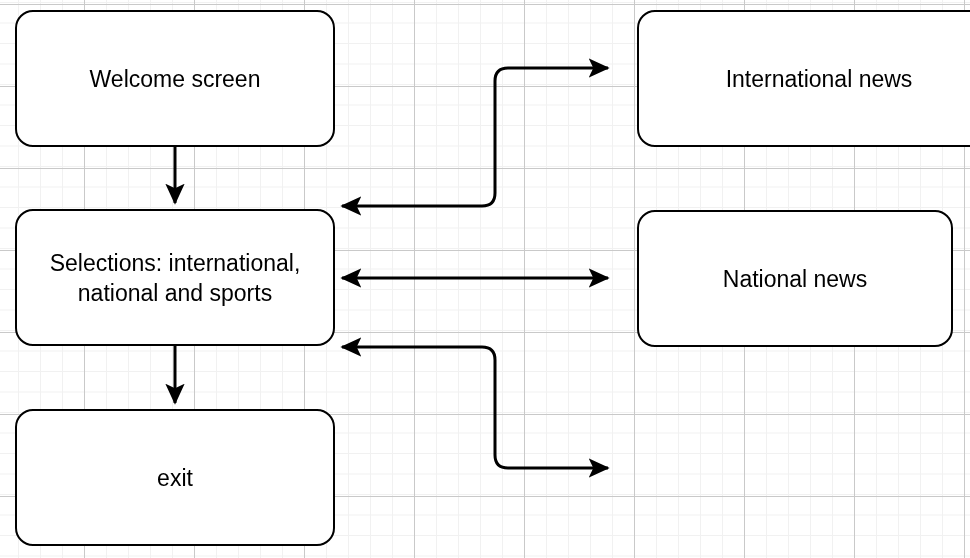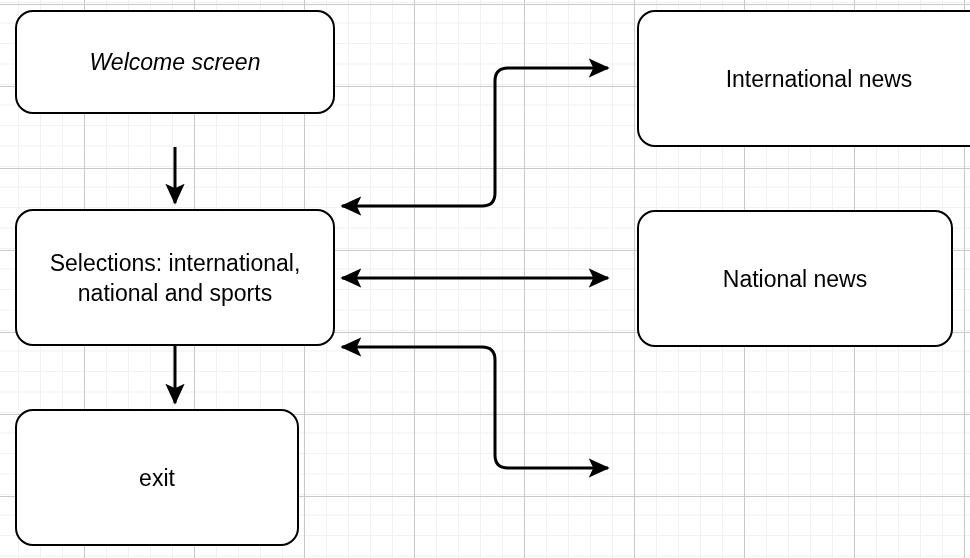--- a/index.html
+++ b/index.html
@@ -86,30 +86,30 @@
 
     <path d="M 342 206 L 482 206 Q 495 206 495 193 L 495 81 Q 495 68 508 68 L 608 68" fill="none" stroke="#000000" stroke-width="3" marker-start="url(#arrow-start)" marker-end="url(#arrow-end)"></path>
 
     <path d="M 342 278 L 608 278" fill="none" stroke="#000000" stroke-width="3" marker-start="url(#arrow-start)" marker-end="url(#arrow-end)"></path>
 
     <path d="M 342 347 L 482 347 Q 495 347 495 360 L 495 455 Q 495 468 508 468 L 608 468" fill="none" stroke="#000000" stroke-width="3" marker-start="url(#arrow-start)" marker-end="url(#arrow-end)"></path>
 
     <path d="M 175 346 L 175 403" fill="none" stroke="#000000" stroke-width="3" marker-end="url(#arrow-end)"></path>
   </svg>
 
-  <div class="node" style="left:15px; top:10px; width:320px; height:104px;font-style:italic;">
+  <div class="node" style="left:15px; top:10px; width:320px; height:137px;">
     <span class="node-label">Welcome screen</span>
   </div>
 
   <div class="node" style="left:15px; top:209px; width:320px; height:137px;">
     <span class="node-label wide">Selections: international,
 national and sports</span>
   </div>
 
-  <div class="node" style="left:15px; top:409px; width:284px; height:137px;">
+  <div class="node" style="left:15px; top:409px; width:320px; height:137px;">
     <span class="node-label">exit</span>
   </div>
 
   <div class="node" style="left:637px; top:10px; width:364px; height:137px;">
     <span class="node-label">International news</span>
   </div>
 
   <div class="node" style="left:637px; top:210px; width:316px; height:137px;">
     <span class="node-label">National news</span>
   </div>

